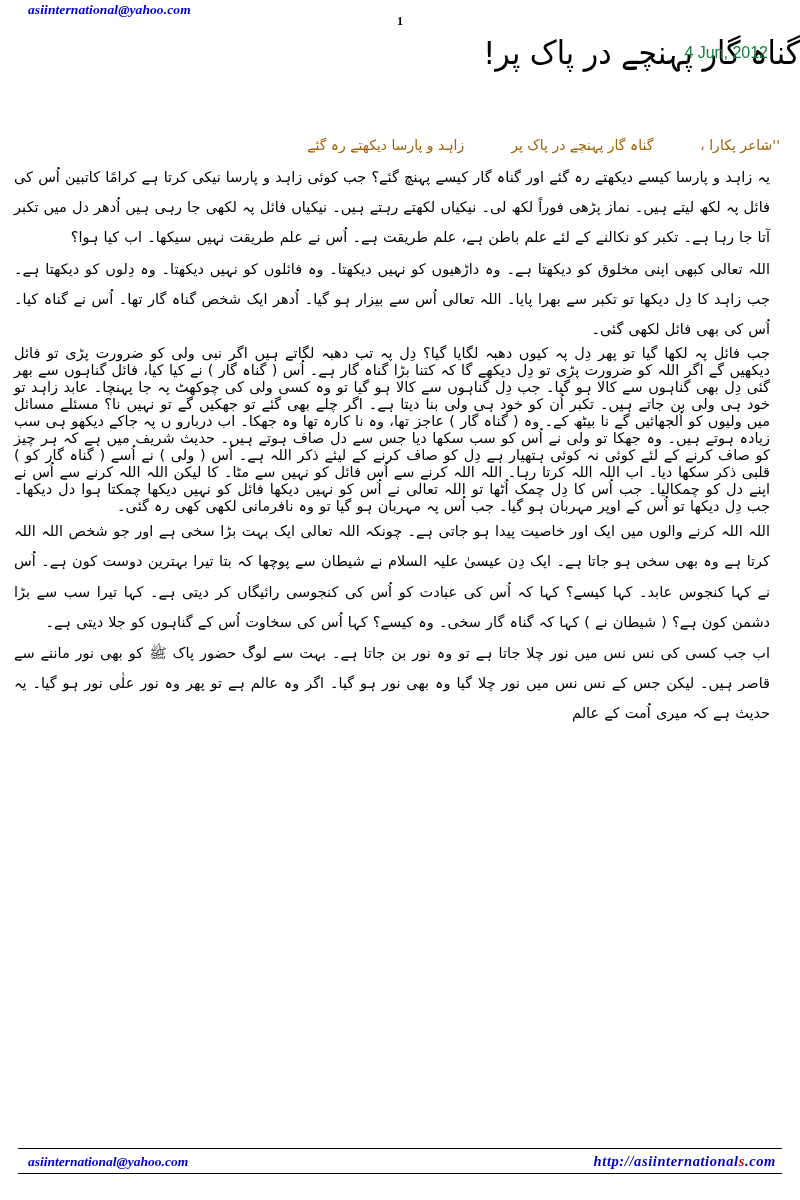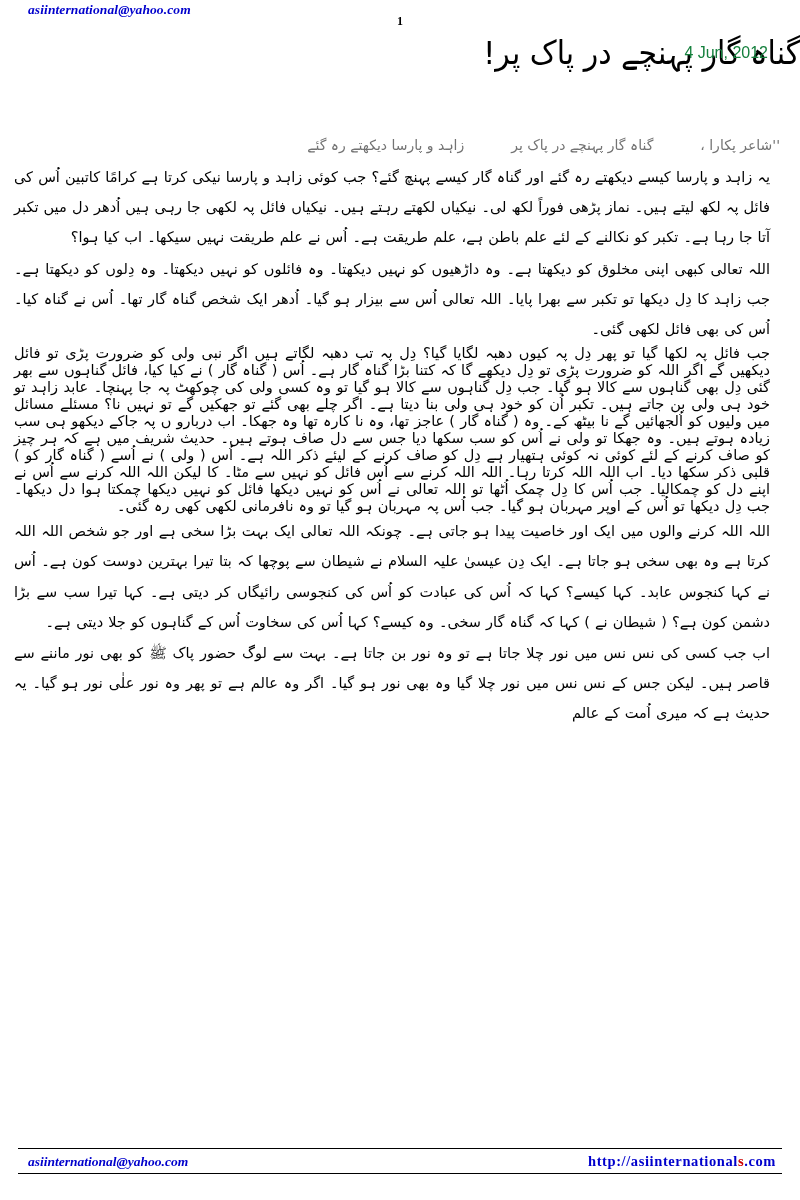--- a/index.html
+++ b/index.html
@@ -95,21 +95,21 @@
     right: 14px;
     direction: rtl;
     text-align: justify;
     text-align-last: right;
   }
   .verse-line {
     direction: rtl;
     font-family: "DejaVu Sans", sans-serif;
     font-size: 14px;
     line-height: 30px;
-    color: #737373;
+    color: #a16207;
     text-align: center;
     white-space: nowrap;
     padding: 0 6px 2px 6px;
     letter-spacing: -0.2px;
   }
   .verse-line .v-gap {
     display: inline-block;
     width: 38px;
   }
   .para {
@@ -152,20 +152,21 @@
     color: #0000cc;
     font-family: "Liberation Serif", serif;
     font-style: italic;
     font-weight: bold;
     font-size: 13.5px;
     white-space: nowrap;
     padding-left: 10px;
   }
   .ftr-url {
     font-family: "Liberation Serif", serif;
+    font-style: italic;
     font-weight: bold;
     font-size: 14.5px;
     white-space: nowrap;
     letter-spacing: 0.6px;
     padding-right: 6px;
   }
   .ftr-url .u-blue { color: #0000cc; }
   .ftr-url .u-red  { color: #cc0000; }
 </style>
 </head>

